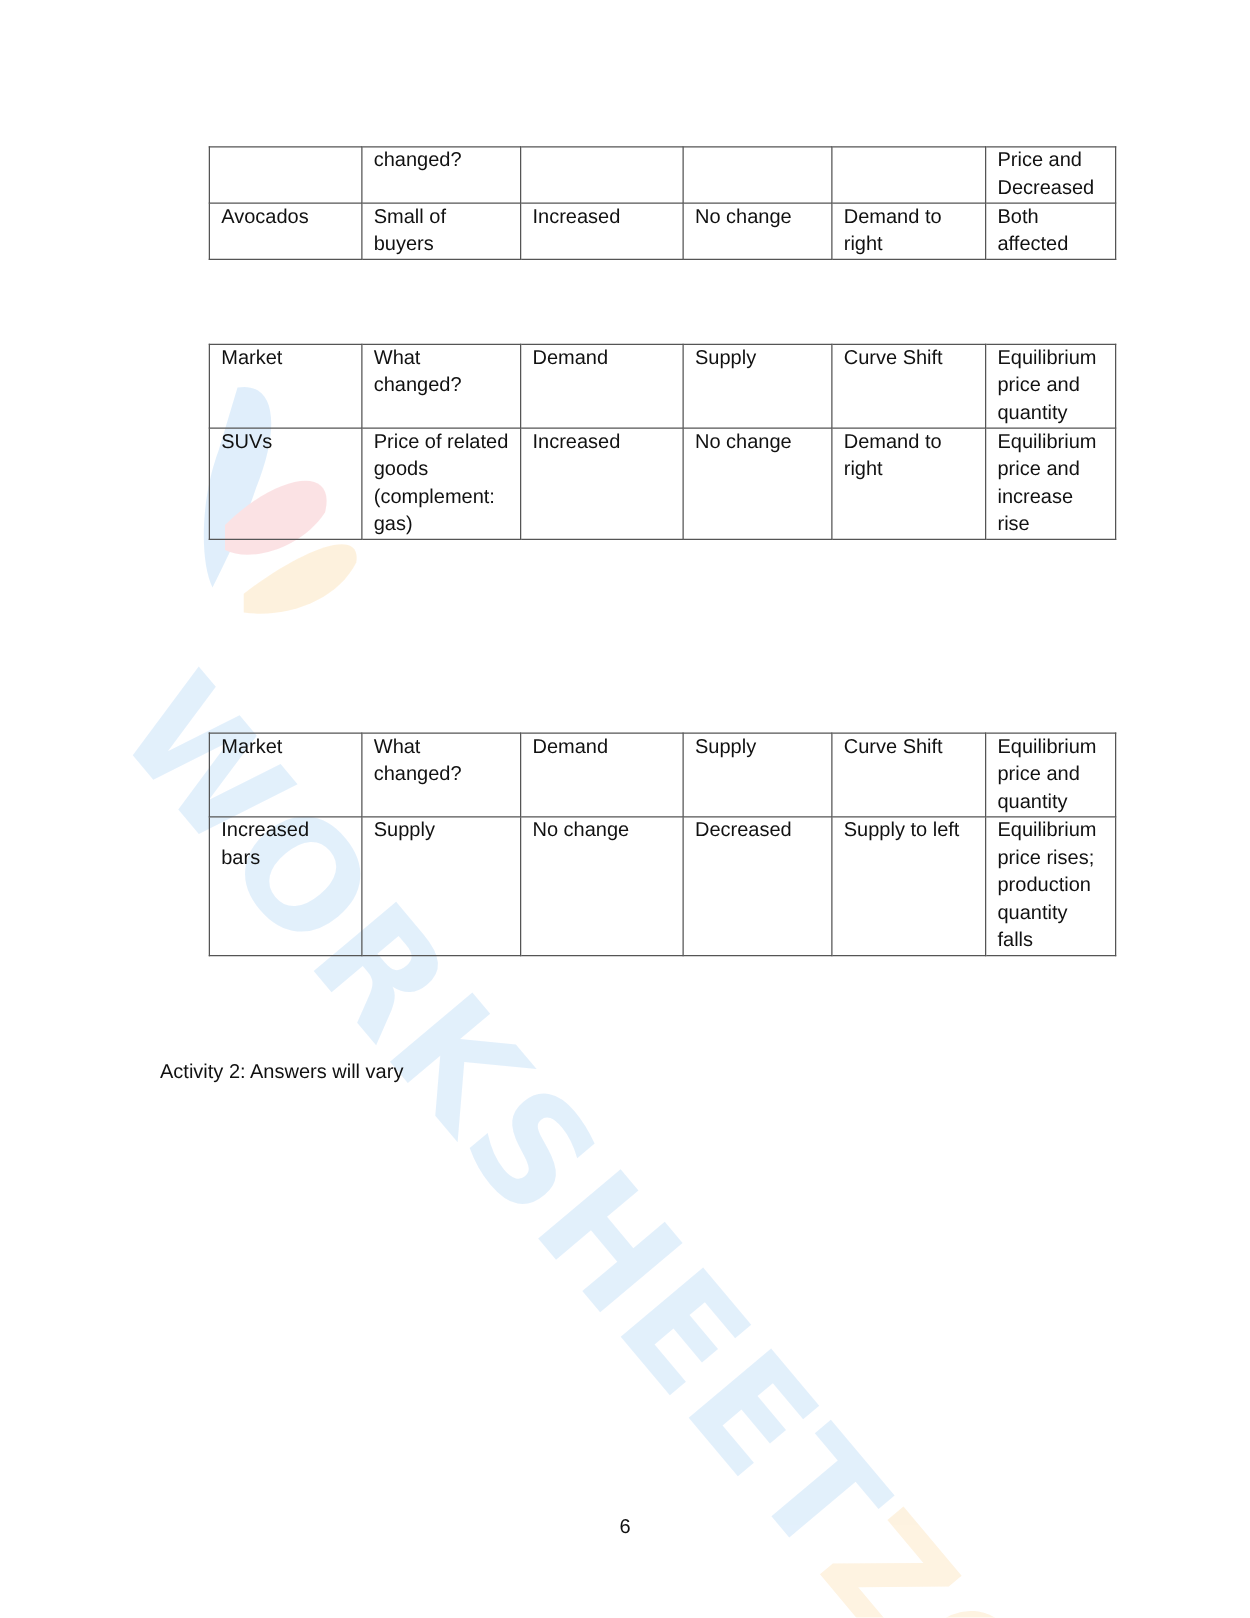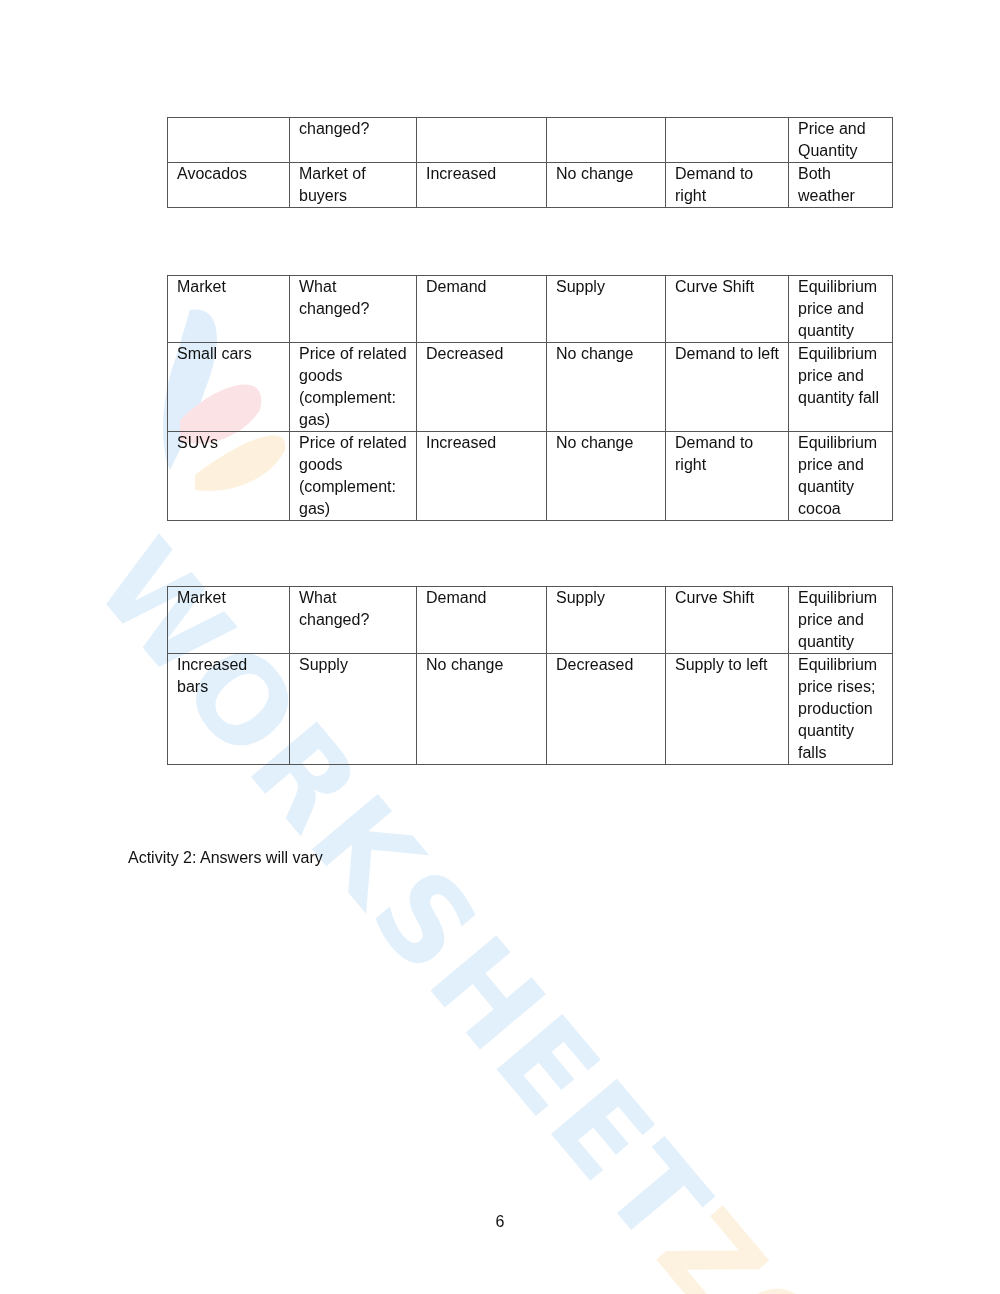--- a/index.html
+++ b/index.html
@@ -70,29 +70,29 @@
         <col class="c5">
         <col class="c6">
       </colgroup>
     <tbody>
         <tr style="height:45px;">
       <td></td>
       <td>changed?</td>
       <td></td>
       <td></td>
       <td></td>
-      <td>Price and Quantity</td>
+      <td>Price and Decreased</td>
     </tr>
     <tr style="height:45px;">
       <td>Avocados</td>
-      <td>Market of buyers</td>
+      <td>Small of buyers</td>
       <td>Increased</td>
       <td>No change</td>
       <td>Demand to right</td>
-      <td>Both weather</td>
+      <td>Both affected</td>
     </tr>
   </tbody>
     </table>
 
   <table class="grid outer" style="top:275px;">
     <colgroup>
         <col class="c1">
         <col class="c2">
         <col class="c3">
         <col class="c4">
@@ -101,35 +101,27 @@
       </colgroup>
     <tbody>
         <tr style="height:67px;">
       <td>Market</td>
       <td>What changed?</td>
       <td>Demand</td>
       <td>Supply</td>
       <td>Curve Shift</td>
       <td>Equilibrium price and quantity</td>
     </tr>
-    <tr style="height:89px;">
-      <td>Small cars</td>
-      <td>Price of related goods (complement: gas)</td>
-      <td>Decreased</td>
-      <td>No change</td>
-      <td>Demand to left</td>
-      <td>Equilibrium price and quantity fall</td>
-    </tr>
     <tr style="height:88px;">
       <td>SUVs</td>
       <td>Price of related goods (complement: gas)</td>
       <td>Increased</td>
       <td>No change</td>
       <td>Demand to right</td>
-      <td>Equilibrium price and quantity cocoa</td>
+      <td>Equilibrium price and increase rise</td>
     </tr>
   </tbody>
     </table>
 
   <table class="grid outer" style="top:586px;">
     <colgroup>
         <col class="c1">
         <col class="c2">
         <col class="c3">
         <col class="c4">

